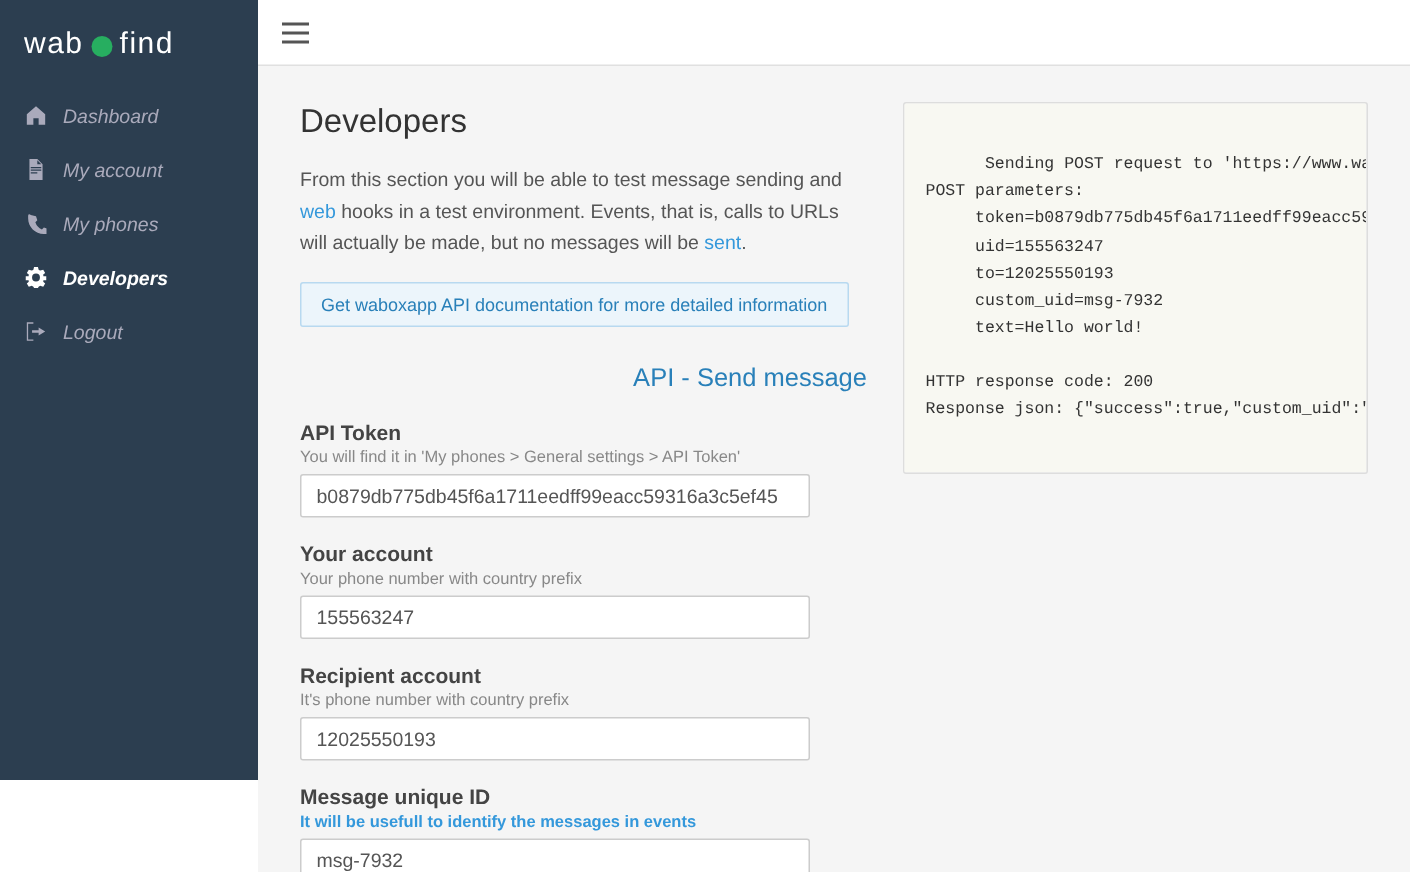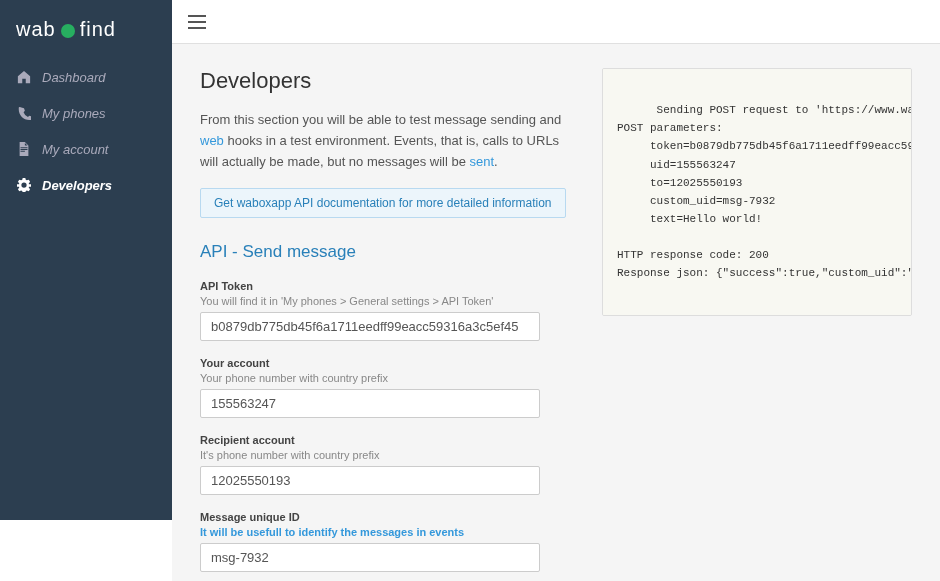--- a/index.html
+++ b/index.html
@@ -115,27 +115,28 @@
       cursor: pointer;
       border-radius: 2px;
       margin-bottom: 24px;
     }
 
     .section-title {
       font-size: 17px;
       font-weight: 400;
       color: #2980b9;
       margin-bottom: 18px;
+      text-align: right;
     }
 
     .field-group {
       margin-bottom: 16px;
     }
     .field-label {
-      font-size: 11px;
+      font-size: 14px;
       font-weight: 600;
       color: #444;
       margin-bottom: 3px;
     }
     .field-hint {
       font-size: 11px;
       color: #888;
       margin-bottom: 5px;
     }
     .field-hint.blue {
@@ -199,40 +200,48 @@
       <span class="nav-icon">
         <svg width="14" height="14" viewBox="0 0 16 16" fill="#aab">
             <path d="M8 1L1 7v8h5v-5h4v5h5V7z"></path>
           </svg>
       </span>
       <span>Dashboard</span>
     </div>
     <div class="nav-item">
       <span class="nav-icon">
         <svg width="14" height="14" viewBox="0 0 16 16" fill="#aab">
+            <path d="M3 0v16h10V4L9 0H3zm6 1l3 3H9V1zM4 6h8v1H4V6zm0 2h8v1H4V8zm0 2h5v1H4v-1z"></path>
+          </svg>
+      </span>
+      <span>My account</span>
+    </div>
+    <div class="nav-item">
+      <span class="nav-icon">
+        <svg width="14" height="14" viewBox="0 0 16 16" fill="#aab">
             <path d="M3 1a1 1 0 0 0-1 1v2c0 6.627 5.373 12 12 12h2a1 1 0 0 0 1-1v-3l-3-1-1.5 1.5A9.01 9.01 0 0 1 7.5 7L9 5.5 8 2.5 4 1.5C3.667 1.167 3.333 1 3 1z"></path>
           </svg>
       </span>
       <span>My phones</span>
-    </div>
-    <div class="nav-item">
-      <span class="nav-icon">
-        <svg width="14" height="14" viewBox="0 0 16 16" fill="#aab">
-            <path d="M3 0v16h10V4L9 0H3zm6 1l3 3H9V1zM4 6h8v1H4V6zm0 2h8v1H4V8zm0 2h5v1H4v-1z"></path>
-          </svg>
-      </span>
-      <span>My account</span>
     </div>
     <div class="nav-item active">
       <span class="nav-icon">
         <svg width="14" height="14" viewBox="0 0 16 16" fill="#fff">
             <path d="M6.5 0l-.5 2a6 6 0 0 0-1.2.7L2.5 2 1 4.5l1.5 1.2A6 6 0 0 0 2.4 7H0v3h2.4a6 6 0 0 0 .1 1.3L1 12.5 2.5 15l2.3-.7A6 6 0 0 0 6 15l.5 1h3l.5-1a6 6 0 0 0 1.2-.7l2.3.7 1.5-2.5-1.5-1.2a6 6 0 0 0 .1-1.3H16V7h-2.4a6 6 0 0 0-.1-1.3L15 4.5 13.5 2l-2.3.7A6 6 0 0 0 10 2L9.5 0h-3zM8 5a3 3 0 1 1 0 6A3 3 0 0 1 8 5z"></path>
           </svg>
       </span>
       <span>Developers</span>
+    </div>
+    <div class="nav-item">
+      <span class="nav-icon">
+        <svg width="14" height="14" viewBox="0 0 16 16" fill="#aab">
+            <path d="M6 2H2v12h4v1H1V1h5zm4 3l5 3-5 3V9H5V7h5V5z"></path>
+          </svg>
+      </span>
+      <span>Logout</span>
     </div>
   </nav>
 </div>
 
 <div id="main">
 
   <div id="topbar">
     <div class="hamburger-icon">
       <span></span>
         <span></span>

